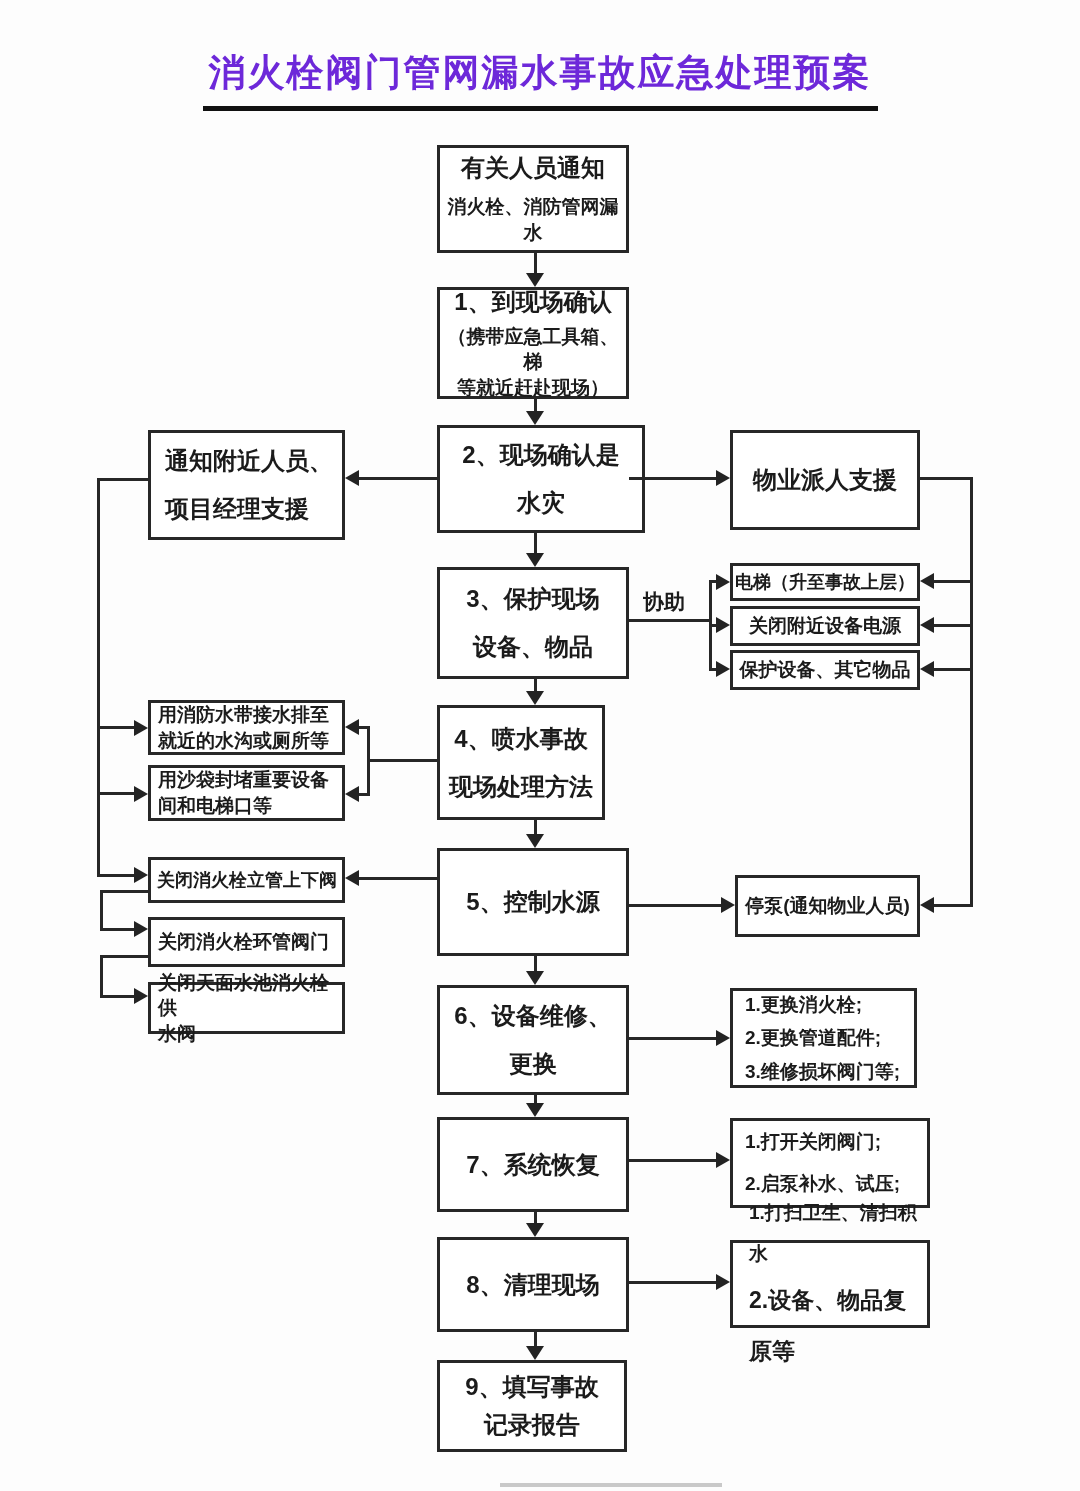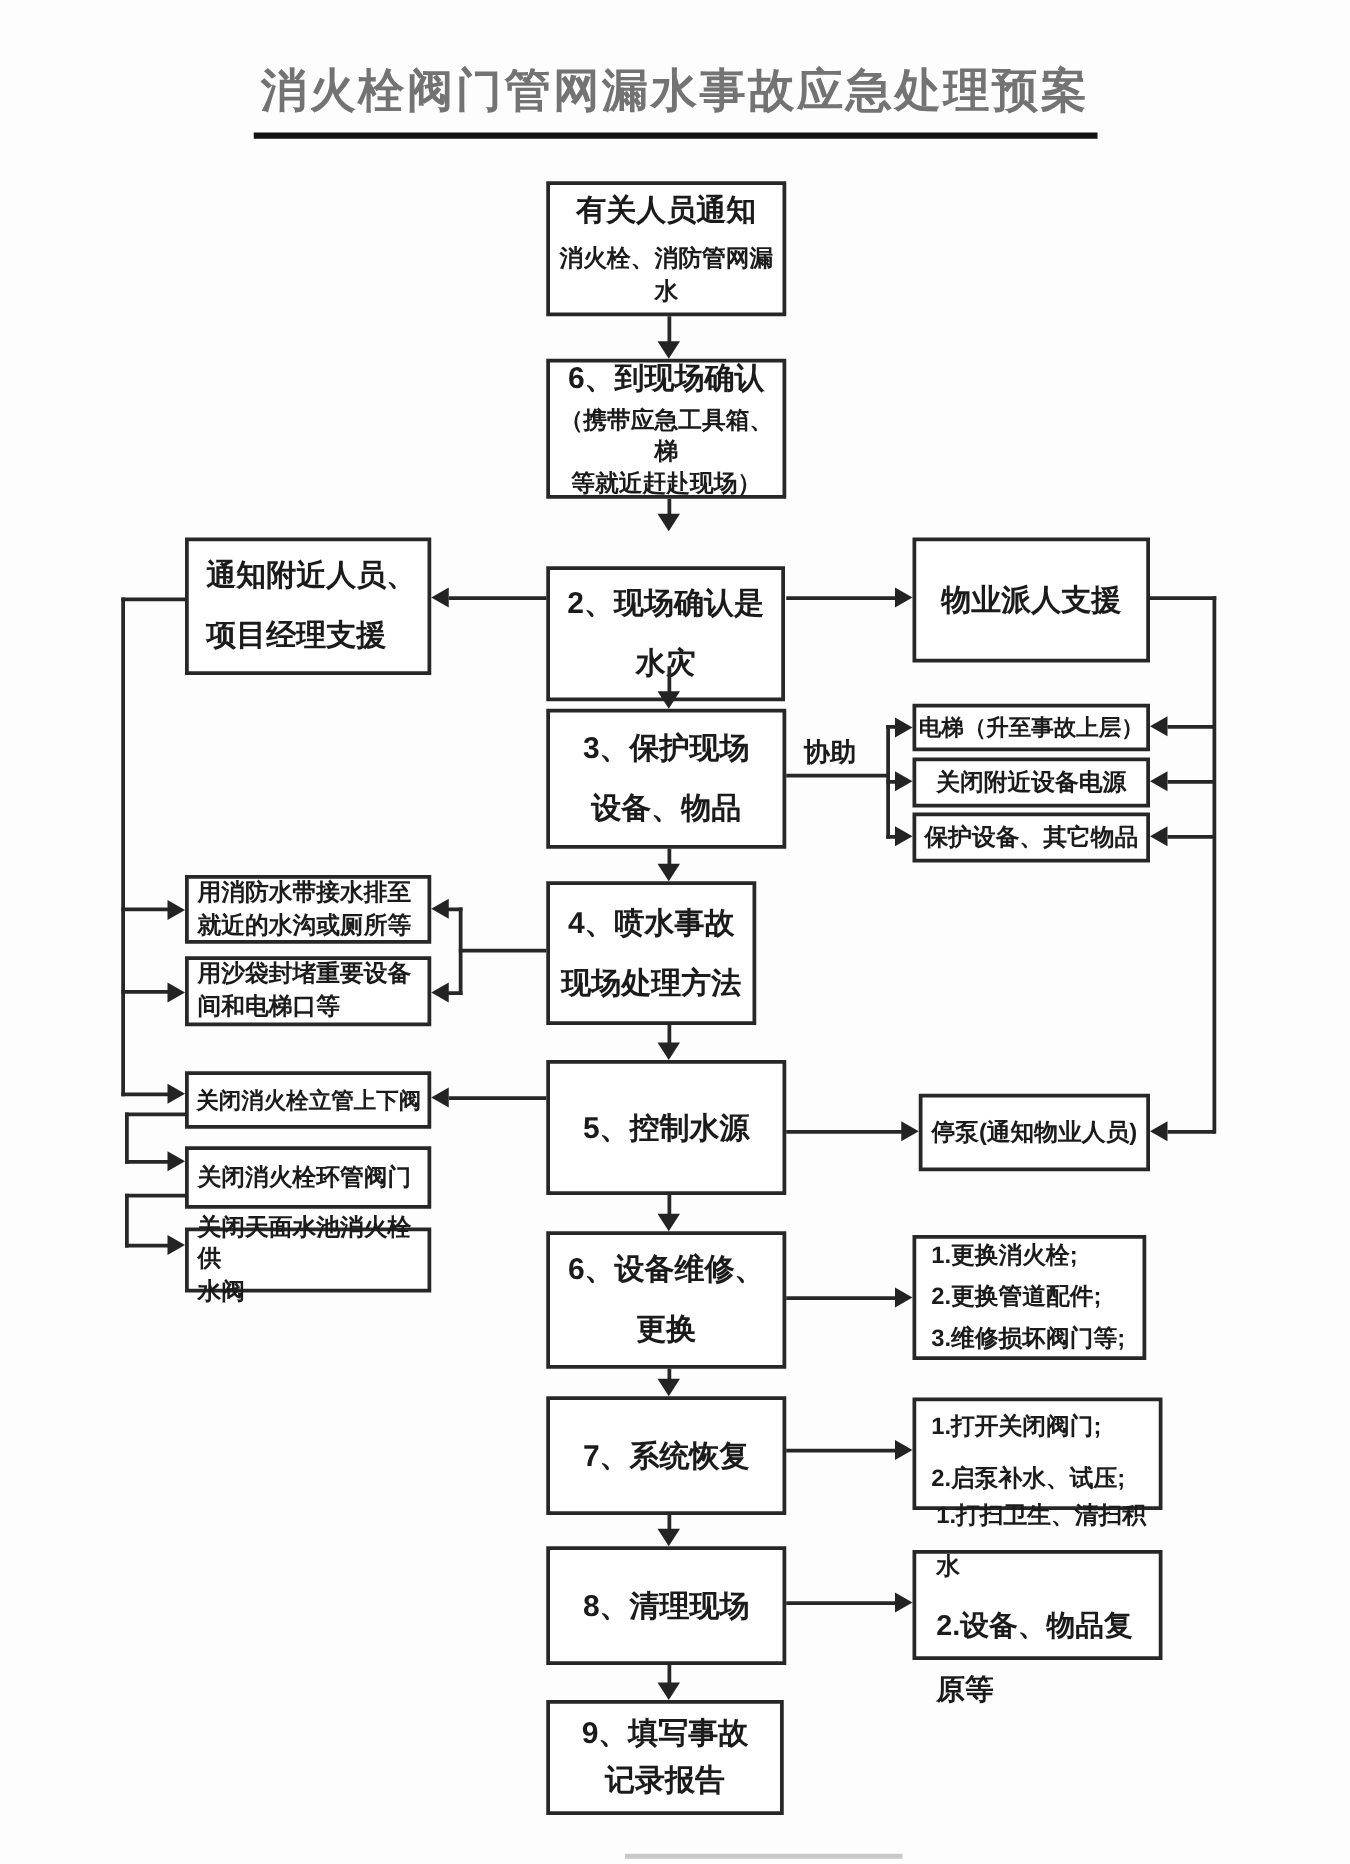--- a/index.html
+++ b/index.html
@@ -8,21 +8,21 @@
     width:1080px;height:1491px;
     background:#fdfdfd;
     font-family:"Liberation Sans","DejaVu Sans",sans-serif;
     color:#1c1c1c;
     overflow:hidden;
   }
   .title-wrap{position:absolute;top:48px;left:0;width:1080px;text-align:center;}
   .title{
     display:inline-block;
     font-size:37px;font-weight:bold;letter-spacing:2px;
-    color:#737373;
+    color:#6d28d9;
     border-bottom:5px solid #111;
     padding:0 6px 8px 6px;
   }
   .box{
     position:absolute;box-sizing:border-box;
     border:3px solid #272727;background:#fff;
     display:flex;flex-direction:column;
     align-items:center;justify-content:center;
     text-align:center;font-weight:bold;color:#1b1b1b;
   }
@@ -54,26 +54,26 @@
   <div class="title-wrap">
     <span class="title">消火栓阀门管网漏水事故应急处理预案</span>
   </div>
 
   <div class="box" style="left:437px;top:145px;width:192px;height:108px;">
     <div class="big">有关人员通知</div>
     <div class="gap10" style="font-size:19px;">消火栓、消防管网漏水</div>
   </div>
 
   <div class="box" style="left:437px;top:287px;width:192px;height:112px;">
-    <div class="big">6、到现场确认</div>
+    <div class="big">1、到现场确认</div>
     <div class="lh-tight gap6" style="font-size:19px;">（携带应急工具箱、梯</div>
     <div class="lh-tight" style="font-size:19px;">等就近赶赴现场）</div>
   </div>
 
-  <div class="box lh-wide" style="left:437px;top:425px;width:191px;height:108px;margin-top:28px;">
+  <div class="box lh-wide" style="left:437px;top:425px;width:208px;height:108px;">
     <div class="big">2、现场确认是</div>
     <div class="big">水灾</div>
   </div>
 
   <div class="box lh-wide" style="left:437px;top:567px;width:192px;height:112px;">
     <div class="big">3、保护现场</div>
     <div class="big">设备、物品</div>
   </div>
 
   <div class="box lh-wide" style="left:437px;top:705px;width:168px;height:115px;">

